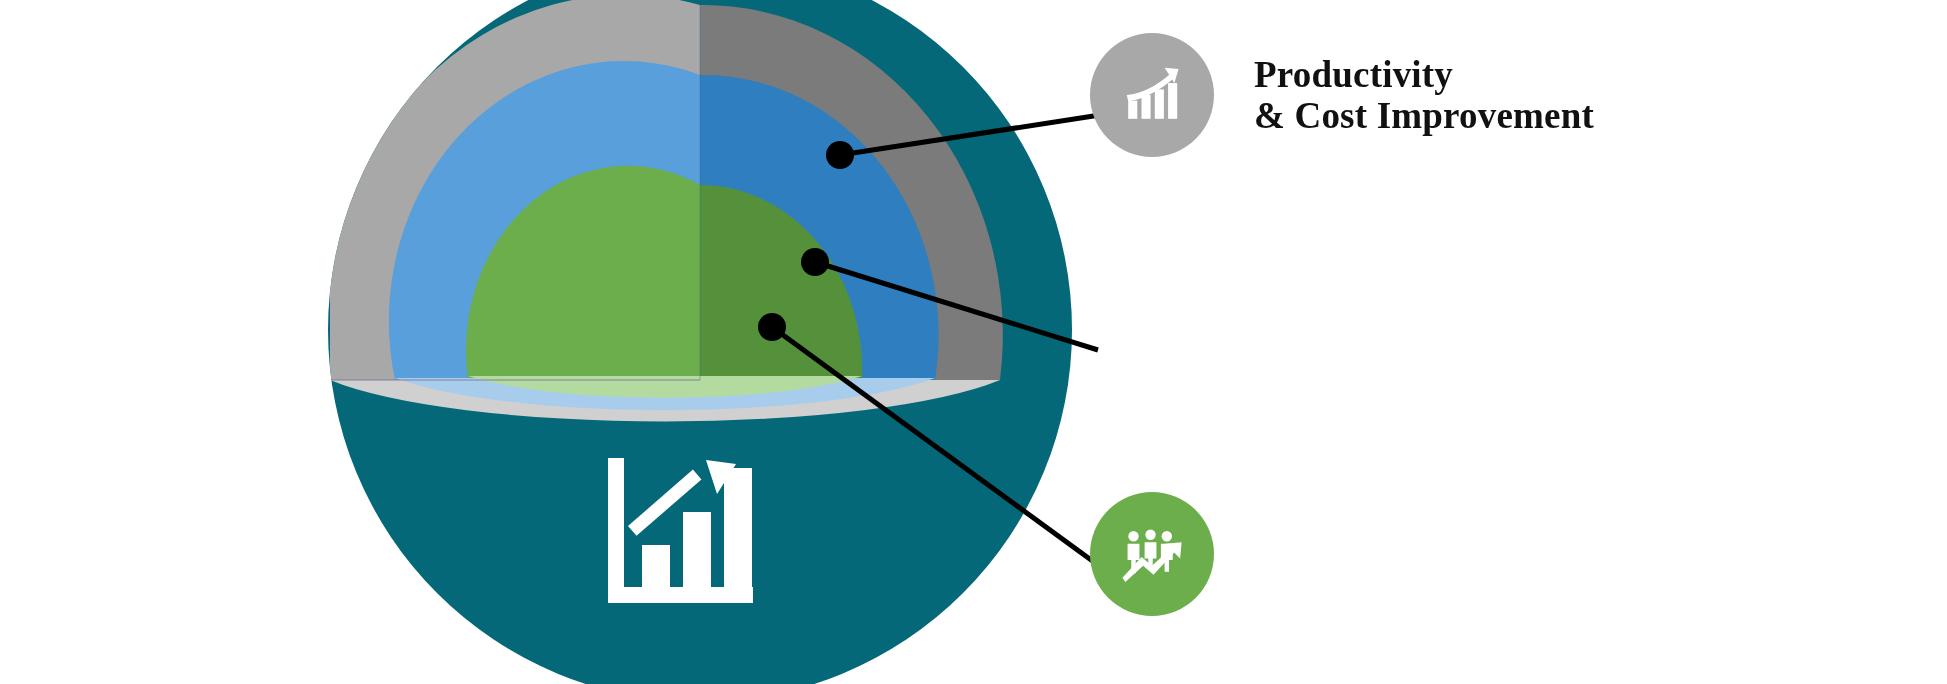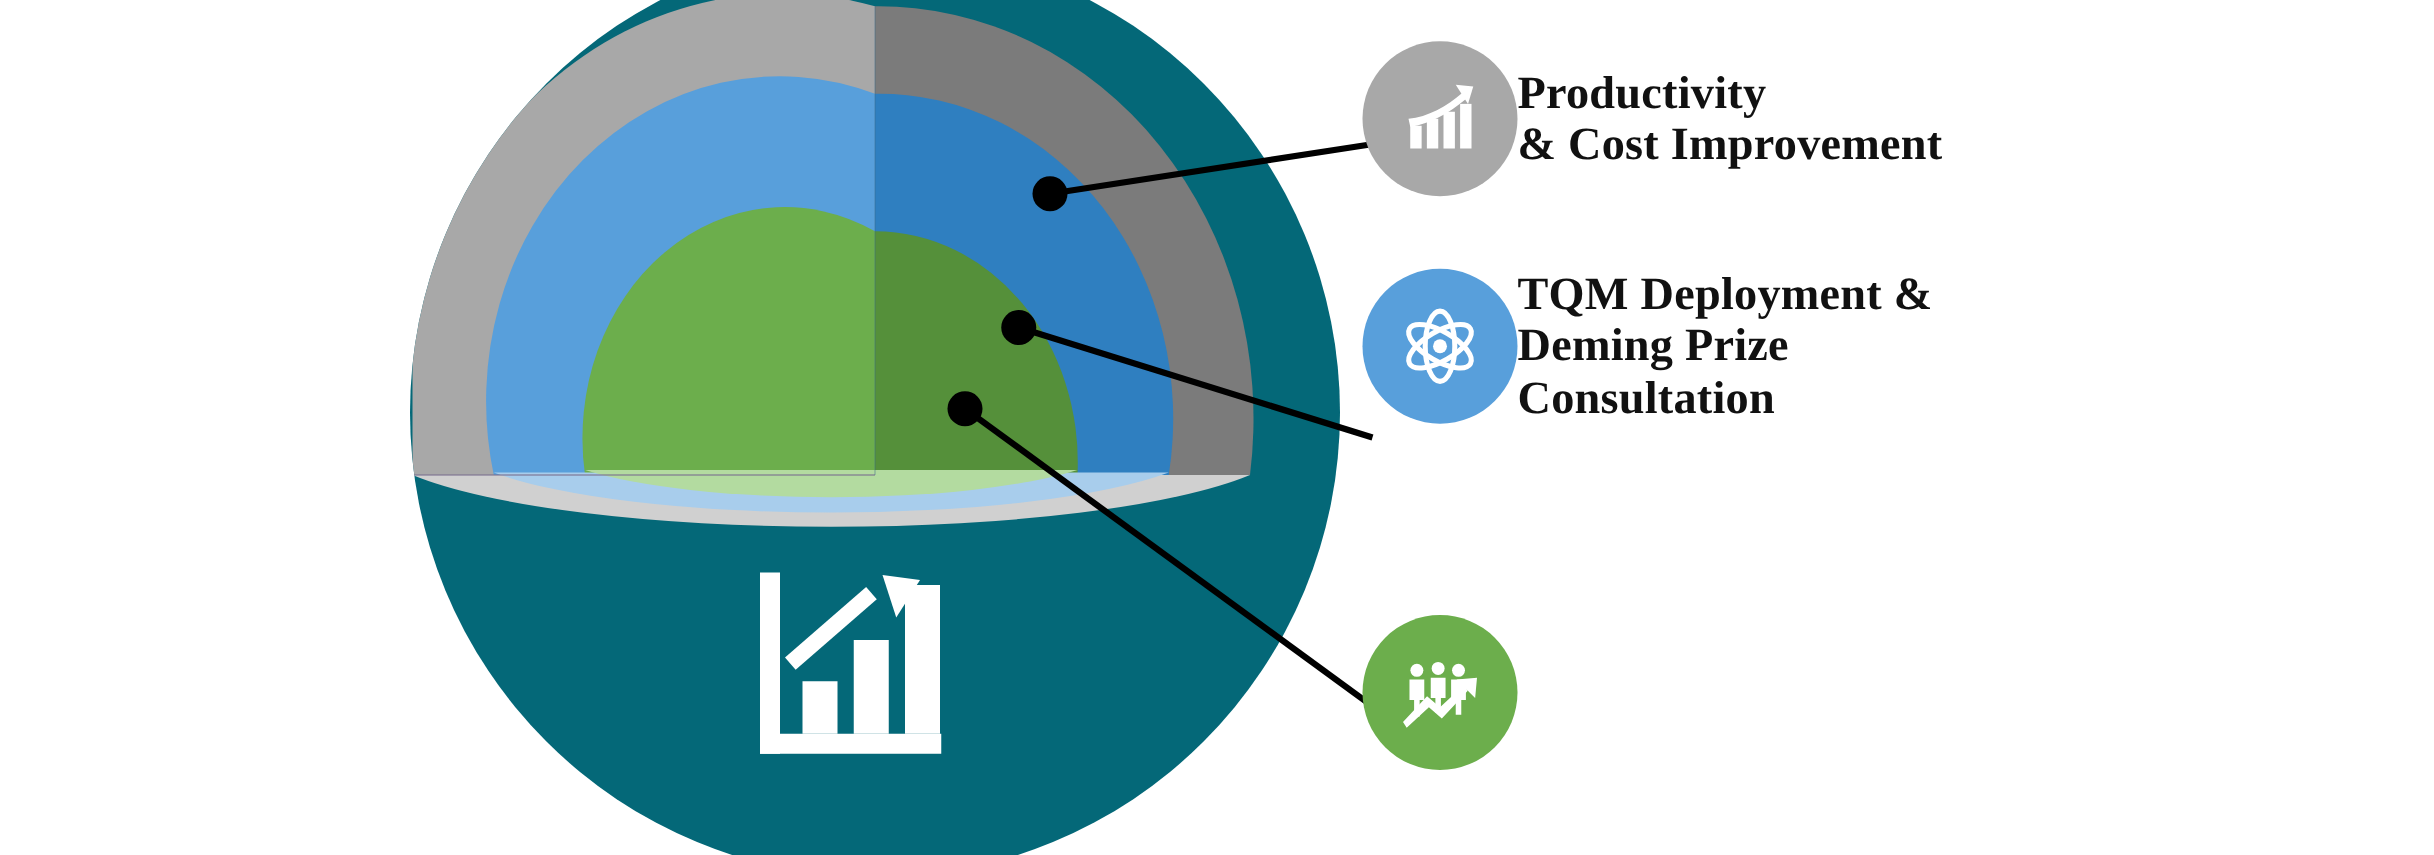--- a/index.html
+++ b/index.html
@@ -24,20 +24,21 @@
     position: absolute;
     left: 0;
     top: 0;
     width: 1947px;
     height: 684px;
   }
   .legend-row {
     position: absolute;
     display: flex;
     align-items: center;
+    gap: 40px;
   }
   .legend-badge {
     width: 124px;
     height: 124px;
     border-radius: 50%;
     flex: 0 0 124px;
     display: flex;
     align-items: center;
     justify-content: center;
   }
@@ -148,35 +149,20 @@
           <rect x="73" y="33" width="13" height="51"></rect>
           <path d="M14 50 C 36 48, 58 36, 76 20 L 80 27 C 60 44, 38 56, 16 59 Z"></path>
           <polygon points="68,11 88,13 82,33"></polygon>
         </g>
       </svg>
     </div>
     <div class="legend-text">Productivity
 &amp; Cost Improvement</div>
   </div>
 
-  <div class="legend-row" id="row-1">
-    <div class="legend-badge" style="background:#589fdb;">
-      <svg viewBox="0 0 100 100" width="74" height="74">
-        <g stroke="#ffffff" stroke-width="5.5" fill="none">
-          <ellipse cx="50" cy="50" rx="16" ry="38"></ellipse>
-          <ellipse cx="50" cy="50" rx="16" ry="38" transform="rotate(60 50 50)"></ellipse>
-          <ellipse cx="50" cy="50" rx="16" ry="38" transform="rotate(120 50 50)"></ellipse>
-        </g>
-        <circle cx="50" cy="50" r="7.5" fill="#ffffff"></circle>
-      </svg>
-    </div>
-    <div class="legend-text">TQM Deployment &amp;
-Deming Prize
-Consultation</div>
-  </div>
 
   <div class="legend-row" id="row-2">
     <div class="legend-badge" style="background:#6cae4c;">
       <svg viewBox="0 0 100 100" width="74" height="74">
         <g fill="#ffffff">
           <circle cx="25" cy="26" r="7"></circle>
           <path d="M17 36 h16 v22 h-5 v18 h-6 v-18 h-5 z"></path>
           <circle cx="48" cy="24" r="7"></circle>
           <path d="M40 34 h16 v22 h-5 v16 h-6 v-16 h-5 z"></path>
           <circle cx="70" cy="26" r="7"></circle>

